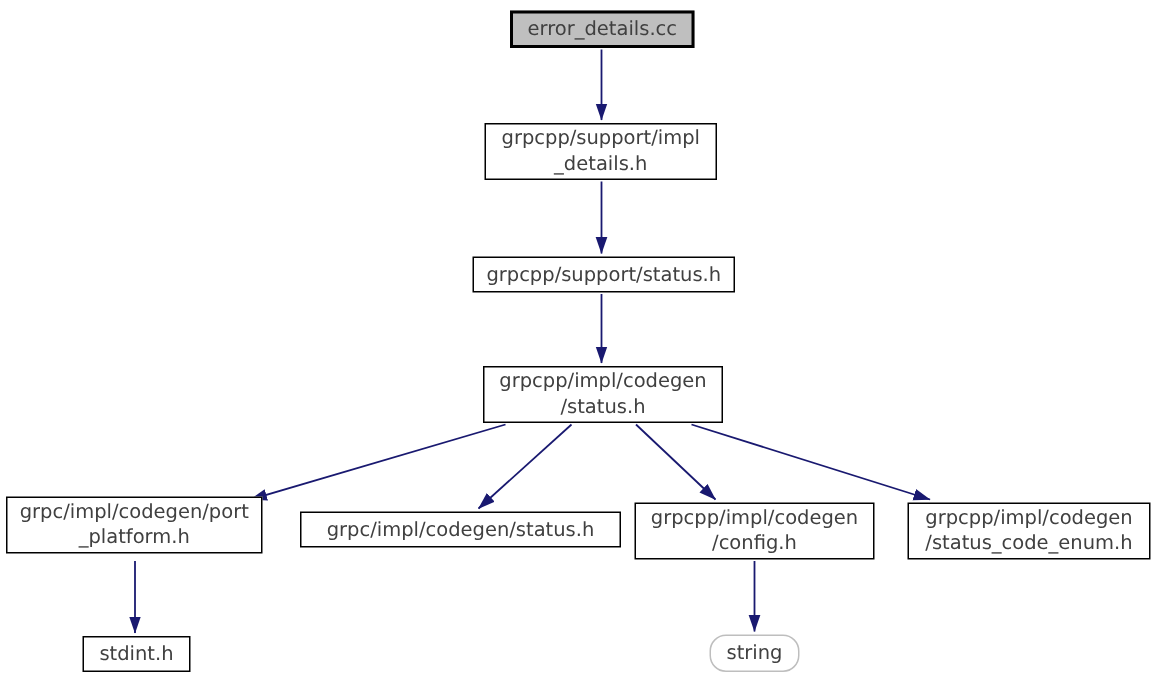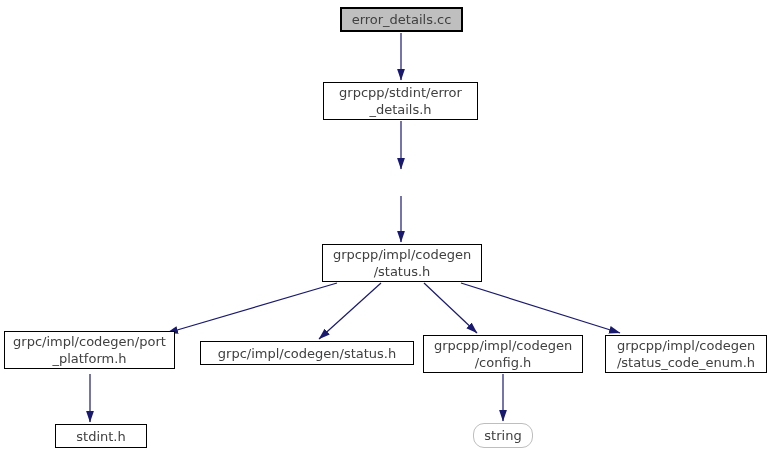--- a/index.html
+++ b/index.html
@@ -72,35 +72,36 @@
     <line class="edge" x1="337" y1="283" x2="167" y2="333" marker-end="url(#arrowhead)"></line>
     <line class="edge" x1="381" y1="283" x2="319" y2="339" marker-end="url(#arrowhead)"></line>
     <line class="edge" x1="424" y1="283" x2="477" y2="333" marker-end="url(#arrowhead)"></line>
     <line class="edge" x1="461" y1="283" x2="620" y2="333" marker-end="url(#arrowhead)"></line>
     <line class="edge" x1="90" y1="374" x2="90" y2="422" marker-end="url(#arrowhead)"></line>
     <line class="edge" x1="503" y1="374" x2="503" y2="421" marker-end="url(#arrowhead)"></line>
   </svg>
 
   <div class="node main" style="left:340px; top:7px; width:123px; height:25px;">error_details.cc</div>
 
-  <div class="node" style="left:323px; top:82px; width:155px; height:38px;">grpcpp/stdint/error
+  <div class="node" style="left:323px; top:82px; width:155px; height:38px;">grpcpp/support/impl
 _details.h</div>
 
+  <div class="node" style="left:315px; top:171px; width:175px; height:24px;">grpcpp/support/status.h</div>
 
   <div class="node" style="left:322px; top:244px; width:160px; height:38px;">grpcpp/impl/codegen
 /status.h</div>
 
   <div class="node" style="left:4px; top:331px; width:171px; height:38px;">grpc/impl/codegen/port
 _platform.h</div>
 
   <div class="node" style="left:200px; top:341px; width:214px; height:24px;">grpc/impl/codegen/status.h</div>
 
   <div class="node" style="left:423px; top:335px; width:160px; height:38px;">grpcpp/impl/codegen
 /config.h</div>
 
   <div class="node" style="left:605px; top:335px; width:162px; height:38px;">grpcpp/impl/codegen
 /status_code_enum.h</div>
 
-  <div class="node plain" style="left:55px; top:424px; width:92px; height:24px;">stdint.h</div>
+  <div class="node plain" style="left:55px; top:424px; width:72px; height:24px;">stdint.h</div>
 
   <div class="node external" style="left:473px; top:423px; width:60px; height:25px;border-radius:11px;">string</div>
 
 </div>
 
 </body></html>

